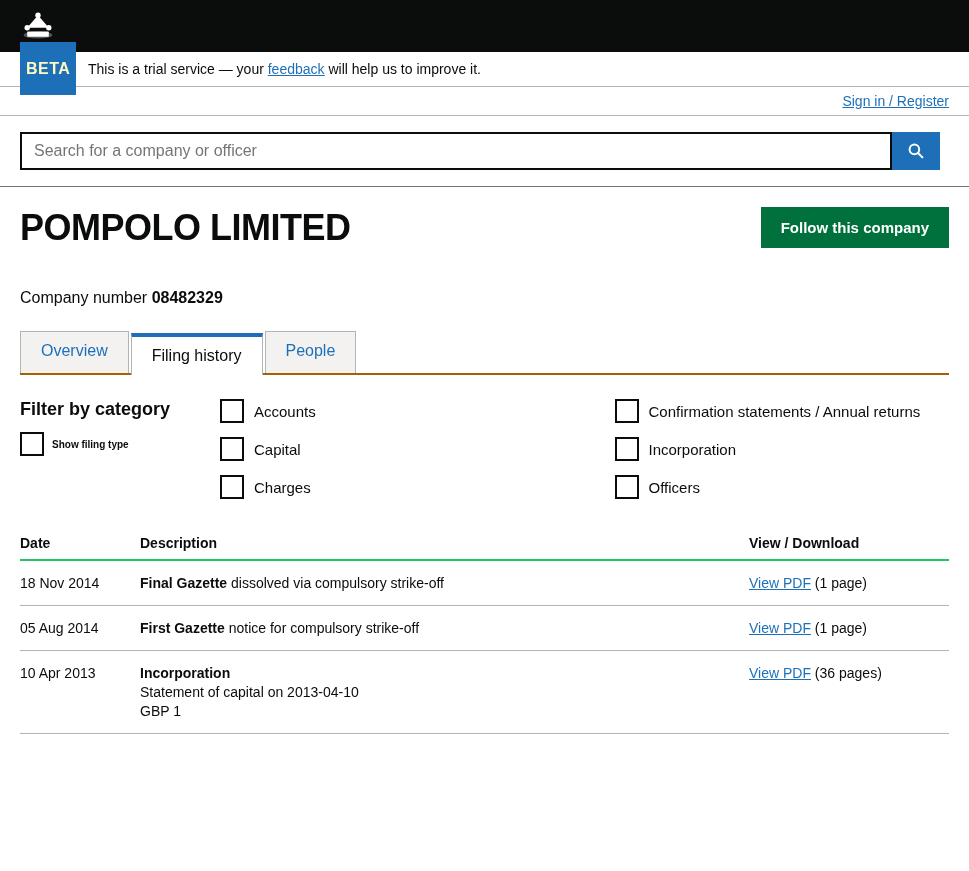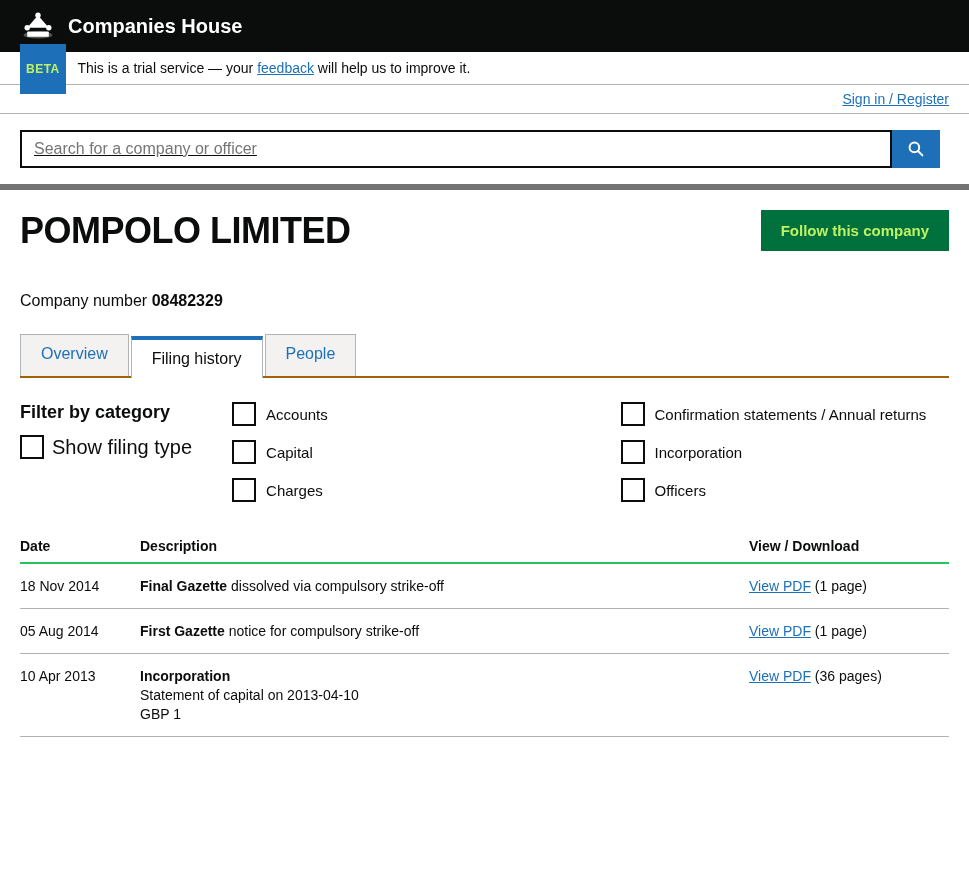--- a/index.html
+++ b/index.html
@@ -29,22 +29,22 @@
     
     .beta-banner {
       background: #fff;
       border-bottom: 1px solid #b1b4b6;
       padding: 8px 20px;
       font-size: 14px;
       color: #0b0c0c;
     }
     .beta-tag {
       background: #1d70b8;
-      color: #bef264;
-      font-size: 12px;
+      color: #fef9c3;
+      font-size: 16px;
       font-weight: bold;
       padding: 18px 6px;
       margin-right: 8px;
       letter-spacing: 0.5px;
     }
     .feedback-link {
       color: #1d70b8;
       text-decoration: underline;
       cursor: pointer;
     }
@@ -58,22 +58,21 @@
     .sign-in-link {
       color: #1d70b8;
       text-decoration: underline;
       cursor: pointer;
       font-size: 14px;
     }
 
     
     .search-container {
       padding: 16px 20px;
-      border-bottom: 6px solid #737373;
-      text-decoration: underline;
+      border-bottom: 1px solid #737373;
     }
     .search-form {
       display: flex;
       max-width: 920px;
     }
     .search-input {
       flex: 1;
       padding: 8px 12px;
       font-size: 16px;
       border: 2px solid #0b0c0c;
@@ -106,21 +105,21 @@
       margin-bottom: 32px;
     }
     .company-title {
       font-size: 36px;
       font-weight: bold;
       color: #0b0c0c;
       letter-spacing: -0.5px;
     }
     .follow-button {
       background: #00703c;
-      color: #bef264;
+      color: #ffffff;
       border: none;
       padding: 12px 20px;
       font-size: 15px;
       font-weight: bold;
       cursor: pointer;
       white-space: nowrap;
     }
     .company-number {
       font-size: 16px;
       color: #0b0c0c;
@@ -181,22 +180,23 @@
     .show-filing-checkbox {
       width: 24px;
       height: 24px;
       border: 2px solid #0b0c0c;
       cursor: pointer;
       appearance: none;
       -webkit-appearance: none;
       background: #fff;
     }
     .show-filing-label {
-      font-size: 20px;
-      cursor: pointer;
+      font-size: 10px;
+      cursor: pointer;
+      font-weight: bold;
     }
 
     .filter-checkboxes {
       display: grid;
       grid-template-columns: 1fr 1fr;
       gap: 14px 60px;
       flex: 1;
     }
     .checkbox-item {
       display: flex;
@@ -268,21 +268,20 @@
 <header class="header">
   <div class="header-logo">
     <svg class="crown-icon" viewBox="0 0 40 40" xmlns="http://www.w3.org/2000/svg">
       <ellipse cx="20" cy="30" rx="16" ry="4" fill="#fff" opacity="0.3"></ellipse>
       <rect x="8" y="26" width="24" height="6" rx="1" fill="#fff"></rect>
       <polygon points="20,8 8,22 32,22" fill="#fff"></polygon>
       <circle cx="20" cy="8" r="3" fill="#fff"></circle>
       <circle cx="8" cy="22" r="3" fill="#fff"></circle>
       <circle cx="32" cy="22" r="3" fill="#fff"></circle>
     </svg>
-    <span>Companies House</span>
   </div>
 </header>
 
 <div class="beta-banner">
   <span class="beta-tag">BETA</span>
   <span>This is a trial service — your </span><a class="feedback-link">feedback</a><span> will help us to improve it.</span>
 </div>
 
 <div class="sign-in-bar">
   <a class="sign-in-link">Sign in / Register</a>

